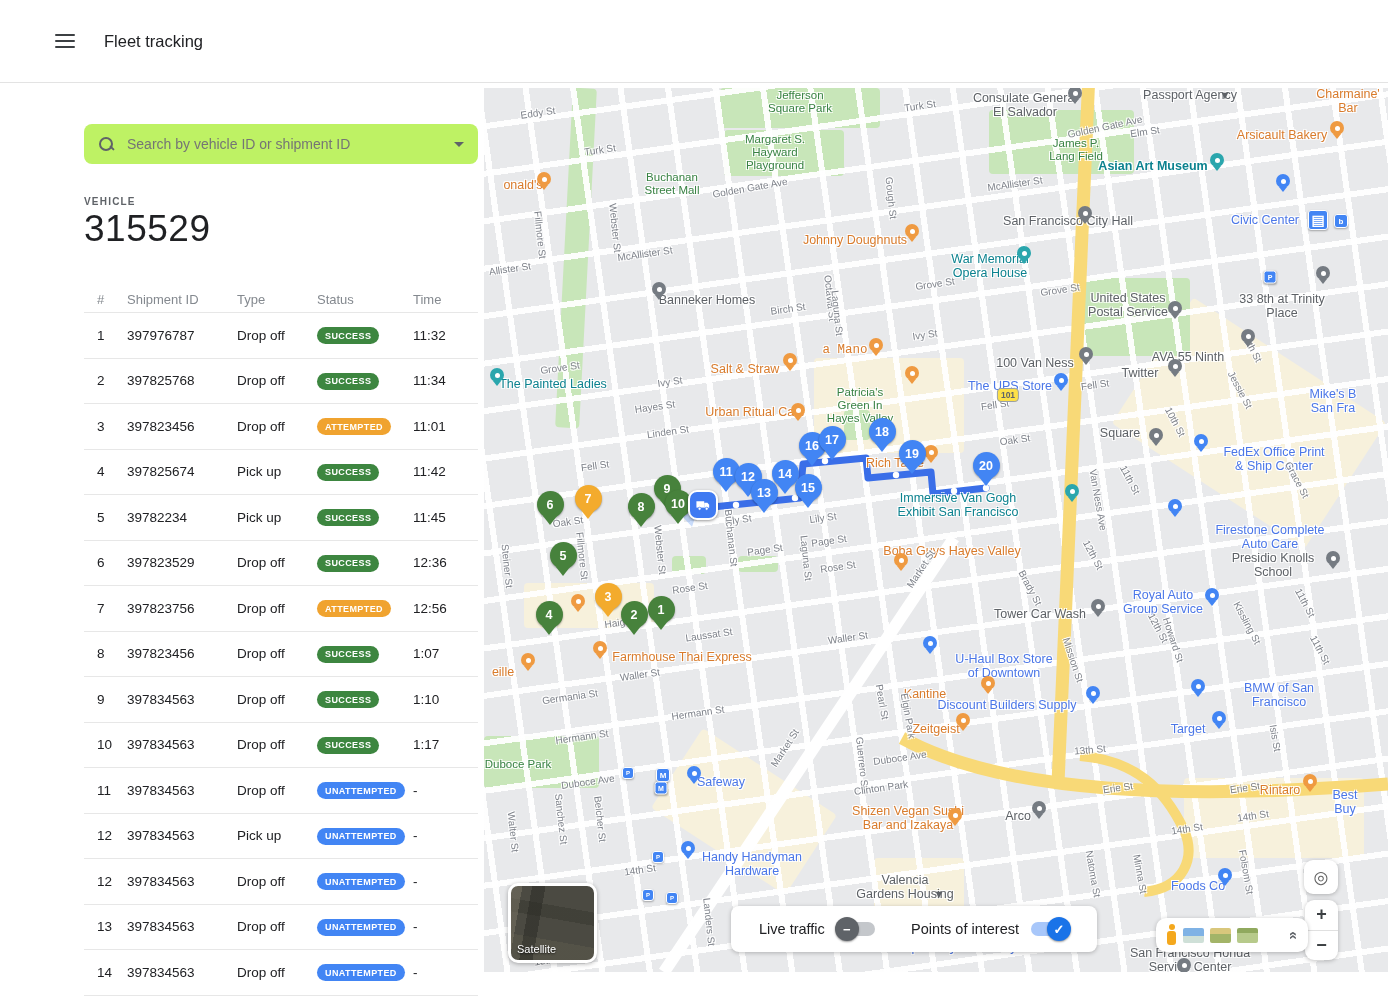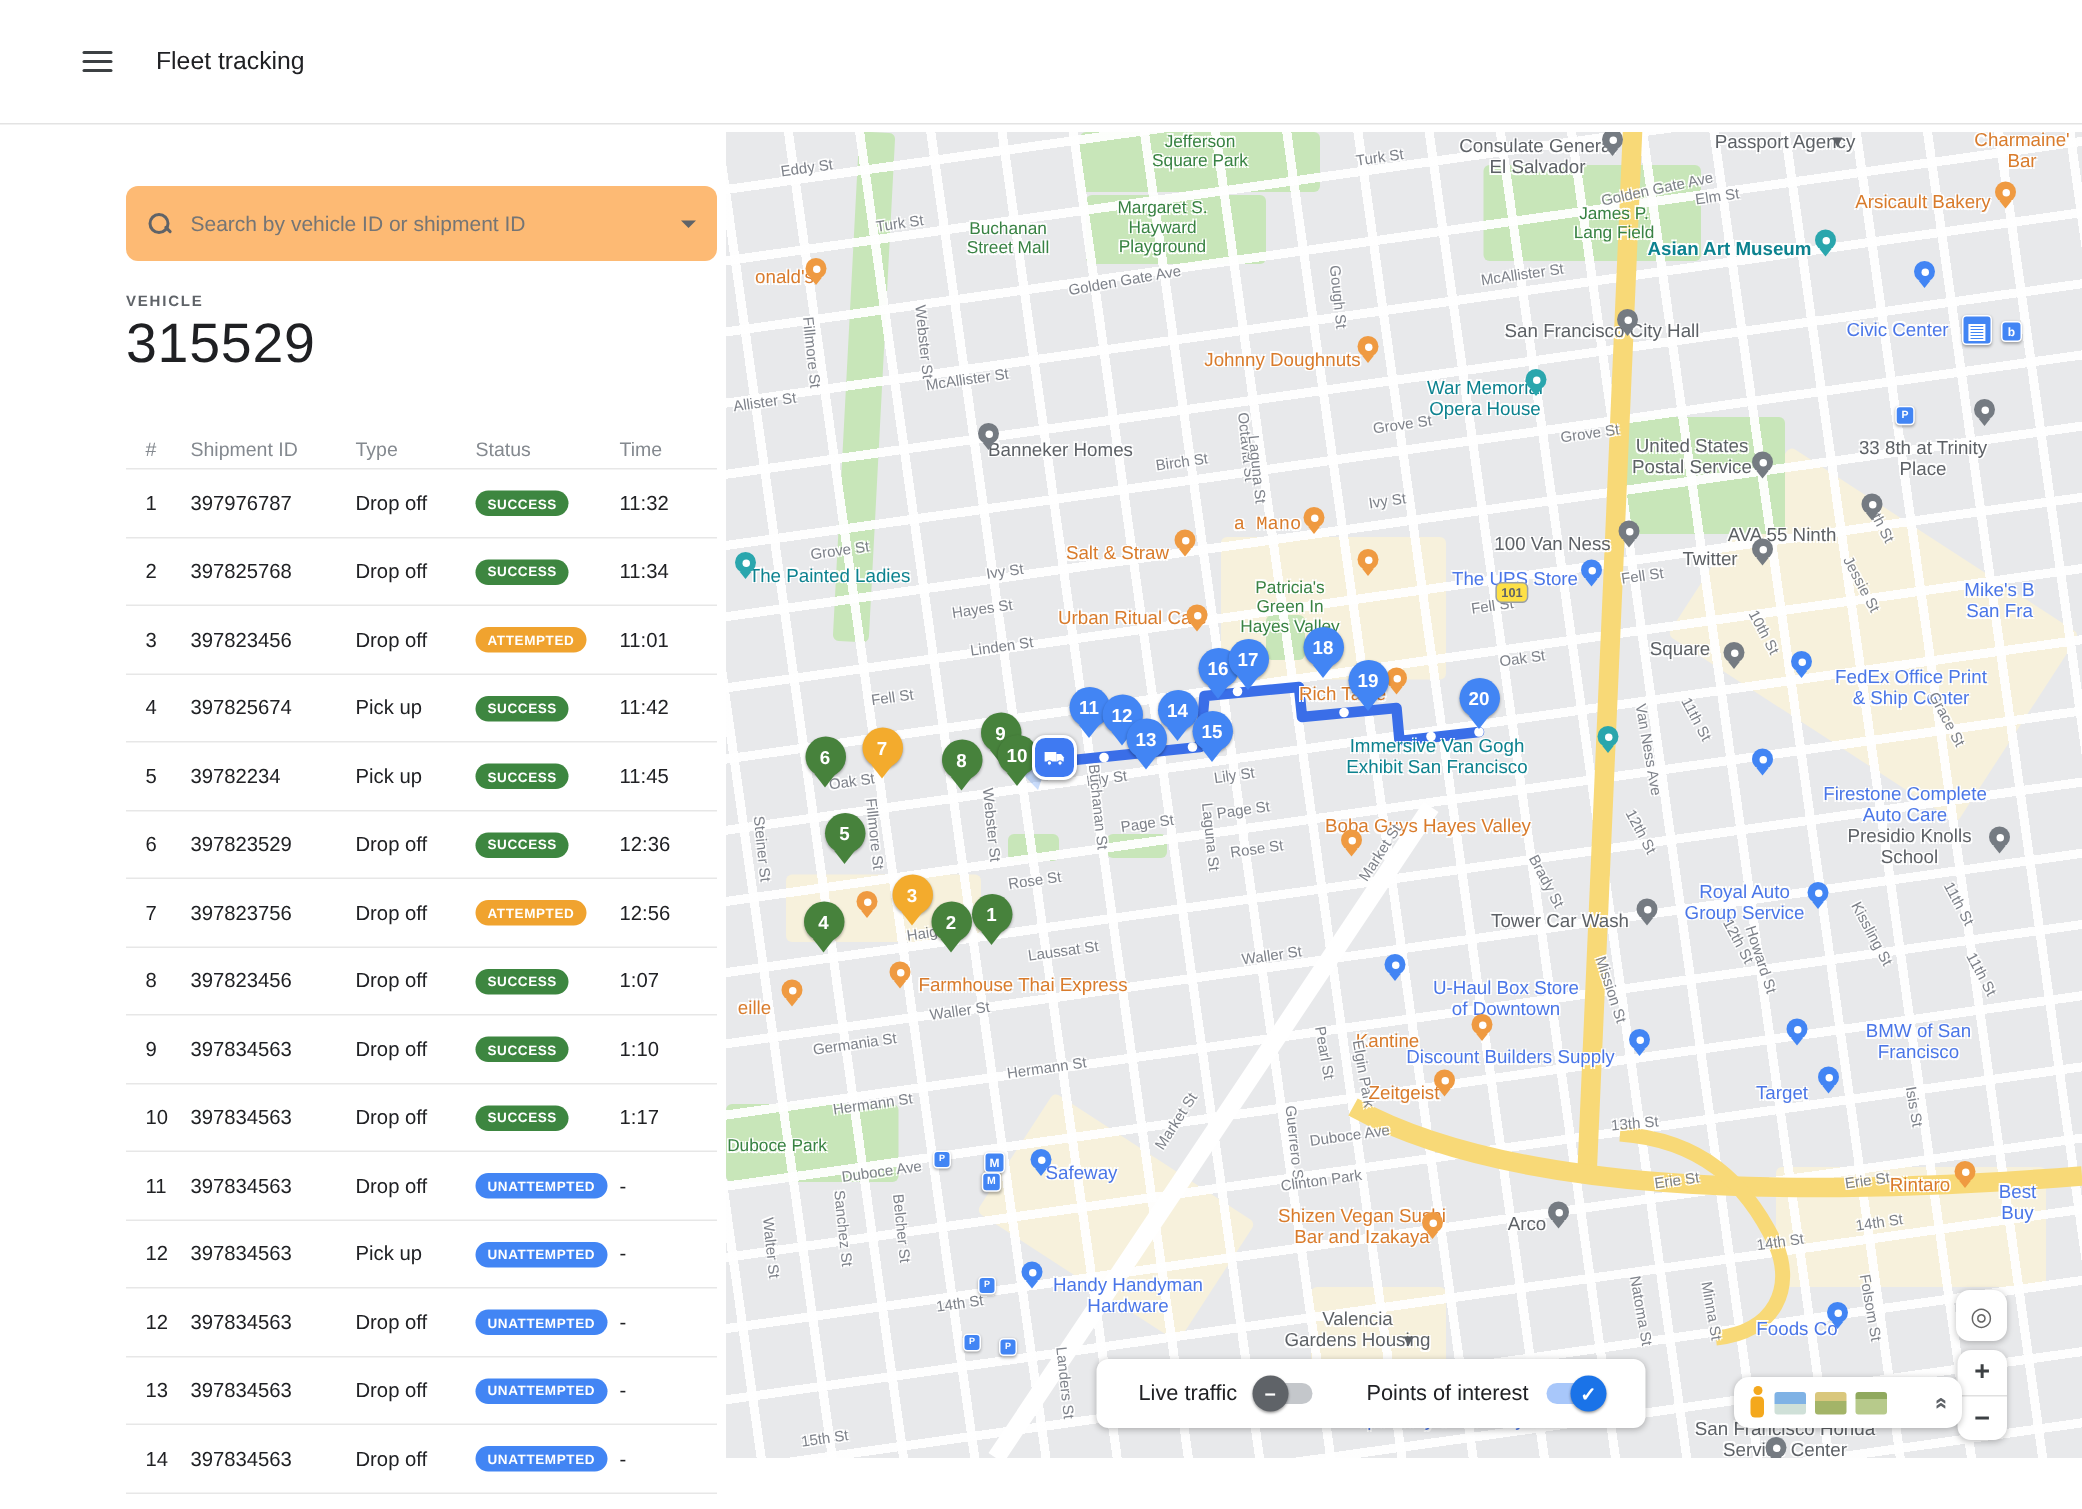--- a/index.html
+++ b/index.html
@@ -8,21 +8,21 @@
 
   
   .appbar { position:absolute; left:0; top:0; width:1388px; height:83px; background:#fff;
     border-bottom:1px solid #e3e3e3; display:flex; align-items:center; padding-left:55px; }
   .hamburger { width:20px; height:14px; display:flex; flex-direction:column; justify-content:space-between; cursor:pointer; }
   .hamburger span { display:block; height:2px; background:#3c4043; border-radius:1px; }
   .app-title { margin-left:29px; font-size:16.5px; color:#202124; }
 
   
   .sidebar { position:absolute; left:0; top:84px; width:484px; height:922px; background:#fff; overflow:hidden; }
-  .searchbox { position:absolute; left:84px; top:40px; width:394px; height:50px; background:#fdba74;
+  .searchbox { position:absolute; left:84px; top:40px; width:394px; height:40px; background:#bef264;
     border-radius:8px; display:flex; align-items:center; padding:0 14px; }
   .search-icon { width:16px; height:16px; position:relative; flex:0 0 auto; }
   .search-icon::before { content:""; position:absolute; left:1px; top:1px; width:10px; height:10px;
     border:2px solid #5f6368; border-radius:50%; }
   .search-icon::after { content:""; position:absolute; left:11px; top:11px; width:6px; height:2px;
     background:#5f6368; transform:rotate(45deg); border-radius:1px; }
   .search-text { flex:1; margin-left:13px; font-size:14px; color:#5f6368; background:transparent; border:none; outline:none; }
   .search-caret { width:0; height:0; border-left:5px solid transparent; border-right:5px solid transparent;
     border-top:5px solid #5f6368; }
 
@@ -320,21 +320,21 @@
       <div class="mlabel pk" style="left: 592px; top: 62px;">James P.
 Lang Field</div>
       <div class="mlabel st" style="left: 661px; top: 44px; transform: translate(-50%, -50%) rotate(-8deg);">Elm St</div>
       <div class="mlabel gr" style="left: 541px; top: 17px;">Consulate General
 El Salvador</div>
       <div class="mlabel gr" style="left: 706px; top: 7px;">Passport Agency</div>
       <div class="mlabel or" style="left: 864px; top: 13px;">Charmaine'
 Bar</div>
       <div class="mlabel st" style="left: 621px; top: 39px; transform: translate(-50%, -50%) rotate(-12deg);">Golden Gate Ave</div>
       <div class="mlabel or" style="left: 798px; top: 47px;">Arsicault Bakery</div>
-      <div class="mlabel pk" style="left: 188px; top: 72px;">Buchanan
+      <div class="mlabel pk" style="left: 188px; top: 96px;">Buchanan
 Street Mall</div>
       <div class="mlabel st" style="left: 266px; top: 100px; transform: translate(-50%, -50%) rotate(-10deg);">Golden Gate Ave</div>
       <div class="mlabel or" style="left: 39px; top: 97px;">onald's</div>
       <div class="mlabel tl" style="left: 669px; top: 78px; font-weight: bold;">Asian Art Museum</div>
       <div class="mlabel st" style="left: 531px; top: 96px; transform: translate(-50%, -50%) rotate(-8deg);">McAllister St</div>
       <div class="mlabel st" style="left: 407px; top: 110px; transform: translate(-50%, -50%) rotate(84deg);">Gough St</div>
       <div class="mlabel st" style="left: 161px; top: 166px; transform: translate(-50%, -50%) rotate(-8deg);">McAllister St</div>
       <div class="mlabel st" style="left: 26px; top: 181px; transform: translate(-50%, -50%) rotate(-8deg);">Allister St</div>
       <div class="mlabel st" style="left: 131px; top: 140px; transform: translate(-50%, -50%) rotate(84deg);">Webster St</div>
       <div class="mlabel st" style="left: 56px; top: 147px; transform: translate(-50%, -50%) rotate(84deg);">Fillmore St</div>
@@ -625,20 +625,23 @@
         </span>
     </div>
     <div class="tgroup">
       <span>Points of interest</span>
       <span class="toggle on" id="poi-toggle">
           <span class="knob">✓</span>
         </span>
     </div>
   </div>
 
+  <div class="satbox">
+    <span class="sat-label">Satellite</span>
+  </div>
 
   <div class="locatebtn">◎</div>
   <div class="zoompill">
     <div class="zin">+</div>
     <div>−</div>
   </div>
   <div class="photobar">
     <span class="pegman"></span>
     <span class="thumb t1"></span>
     <span class="thumb t2"></span>

